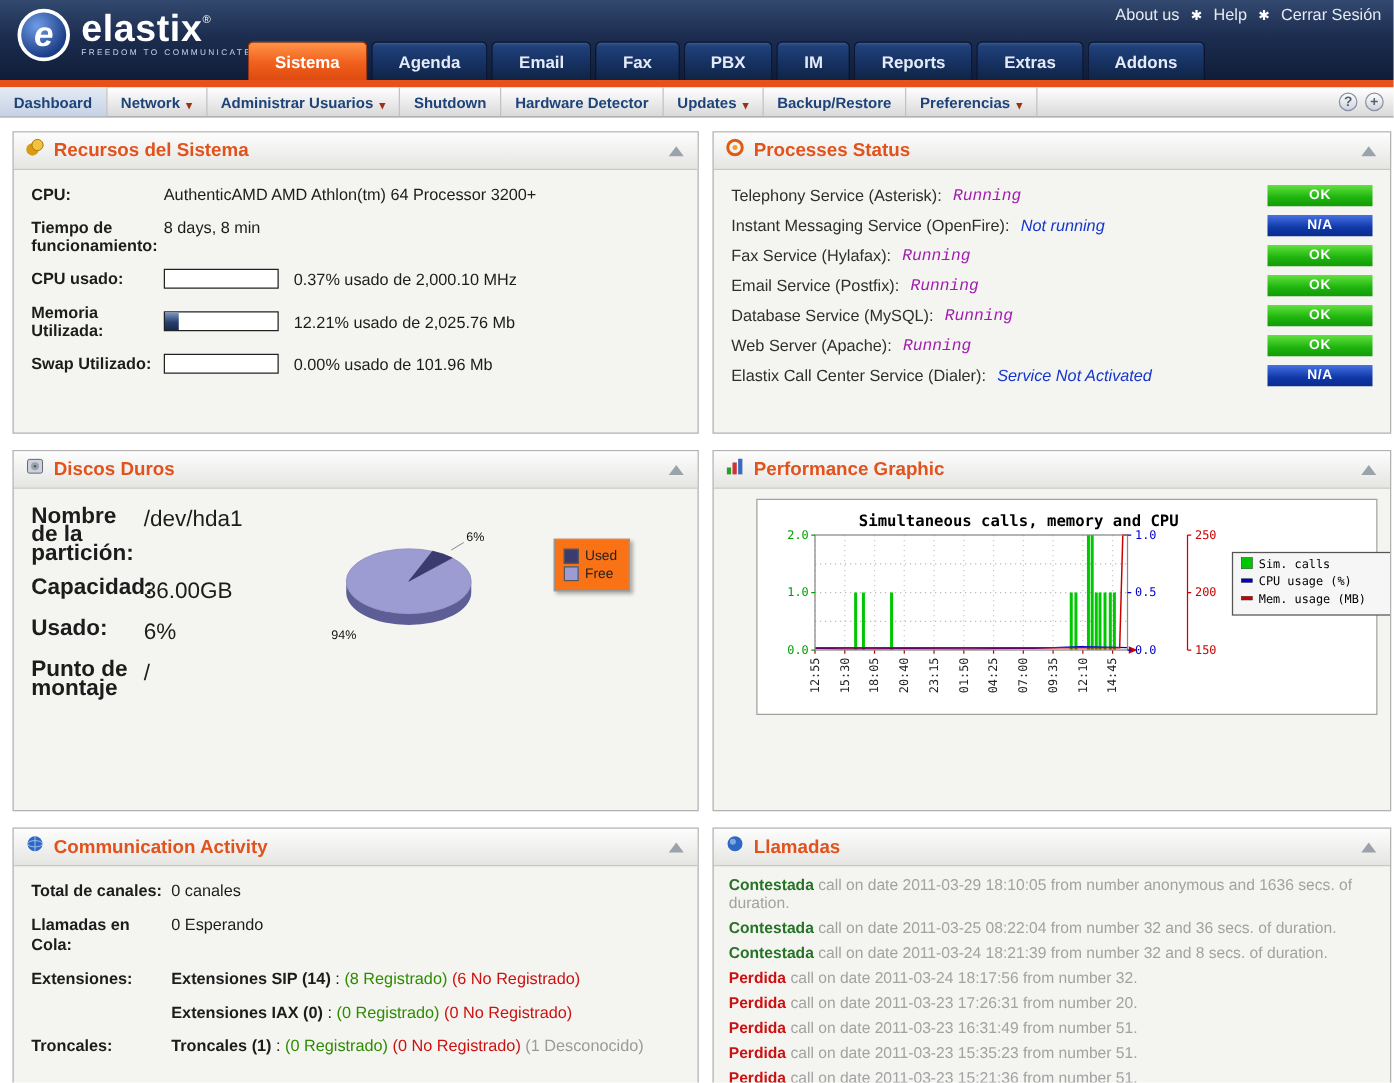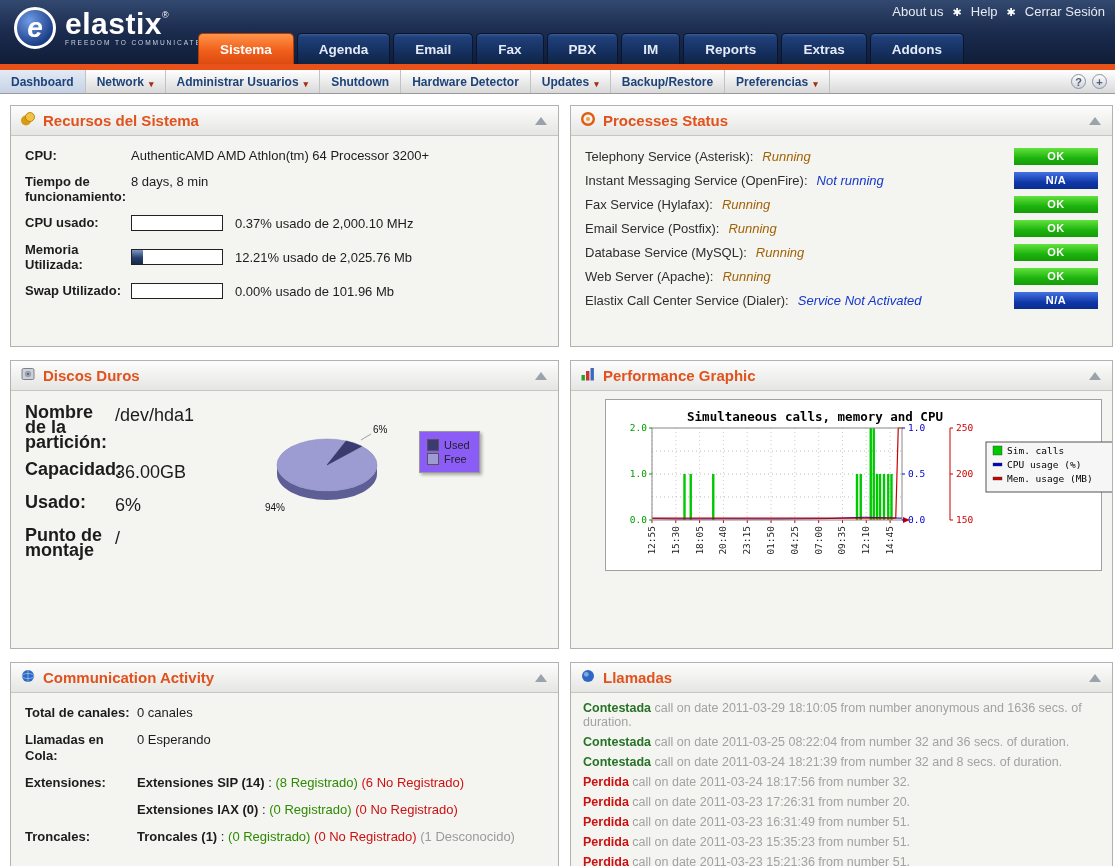--- a/index.html
+++ b/index.html
@@ -43,34 +43,34 @@
   .srow .lab{width:106px;flex:none;font-weight:bold;line-height:15px;}
   .srow .val{line-height:15px;}
   .barwrap{display:flex;align-items:center;gap:12px;}
   .pbar{width:92px;height:16px;border:1px solid #222;background:#fff;flex:none;}
   .pbar .fill{height:100%;background:linear-gradient(#7d98c4 0%,#27406f 55%,#17294e 100%);}
 
   
   .prow{display:flex;align-items:center;margin-bottom:7px;font-size:13px;color:#2e2e2e;}
   .svc{margin-right:9px;}
   .status{font-style:italic;}
-  .status.green{color:#a16207;}
+  .status.green{color:#a21caf;font-family:Liberation Mono, monospace;}
   .status.blue{color:#1436cc;}
   .badge{margin-left:auto;width:84px;height:17px;line-height:17px;flex:none;text-align:center;color:#fff;font-weight:bold;font-size:11px;letter-spacing:.5px;}
   .badge.ok{background:linear-gradient(#63e23e,#1db30e 60%,#149a08);}
   .badge.na{background:linear-gradient(#4672e2,#0f37a8 60%,#0a2c8e);}
 
   
   .discos-body{display:flex;}
   .disk-fields{width:172px;flex:none;padding-top:2px;}
   .drow{display:flex;margin-bottom:12px;font-size:18px;color:#1c1c1c;}
   .drow .lab{width:90px;flex:none;font-weight:bold;line-height:15px;}
   .pie-area{flex:1;display:flex;align-items:flex-start;padding-top:14px;}
   #pie-svg{margin-left:52px;}
-  .pie-legend{margin-top:14px;background:#8b5cf6;border:1px solid #999;box-shadow:2px 2px 3px rgba(0,0,0,.3);padding:5px 9px 5px 7px;font-size:11px;color:#222;}
+  .pie-legend{margin-top:14px;background:#f97316;border:1px solid #999;box-shadow:2px 2px 3px rgba(0,0,0,.3);padding:5px 9px 5px 7px;font-size:11px;color:#222;margin-left:24px;}
   .pl-item{display:flex;align-items:center;gap:5px;margin:2px 0;}
   .pl-swatch{width:12px;height:12px;border:1px solid #555;flex:none;}
 
   
   .perf-body{padding:8px 10px;margin-left:24px;}
   .chart-box{border:1px solid #a0a0a0;background:#fff;padding:8px 4px 2px;}
 
   
   .crow{display:flex;margin-bottom:11px;font-size:13px;color:#1c1c1c;}
   .crow .lab{width:112px;flex:none;font-weight:bold;line-height:16px;}

